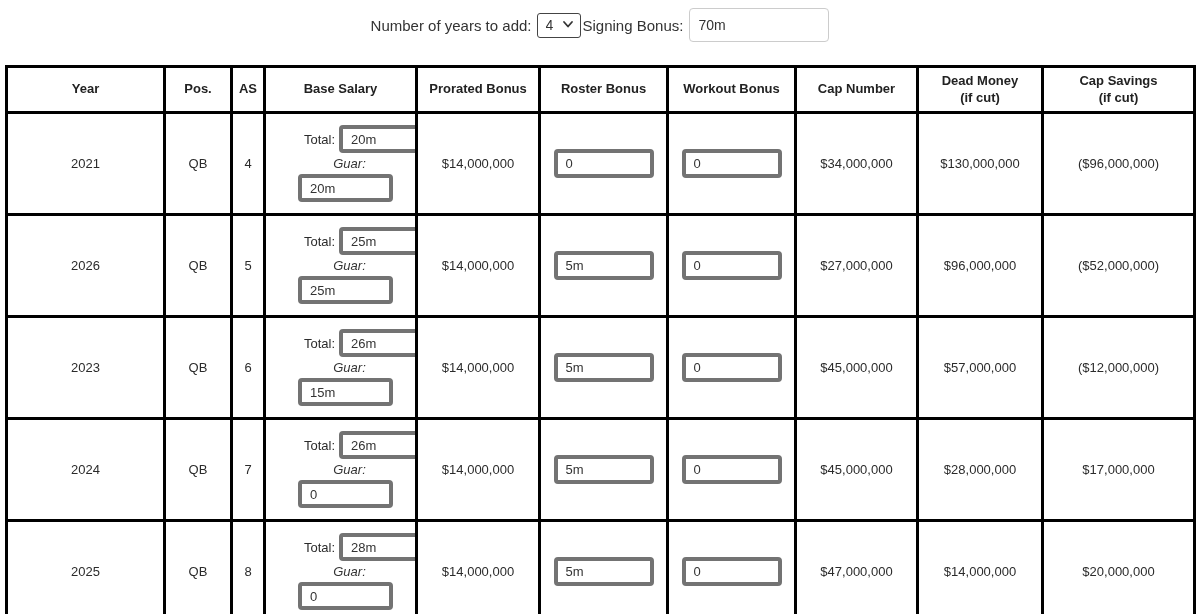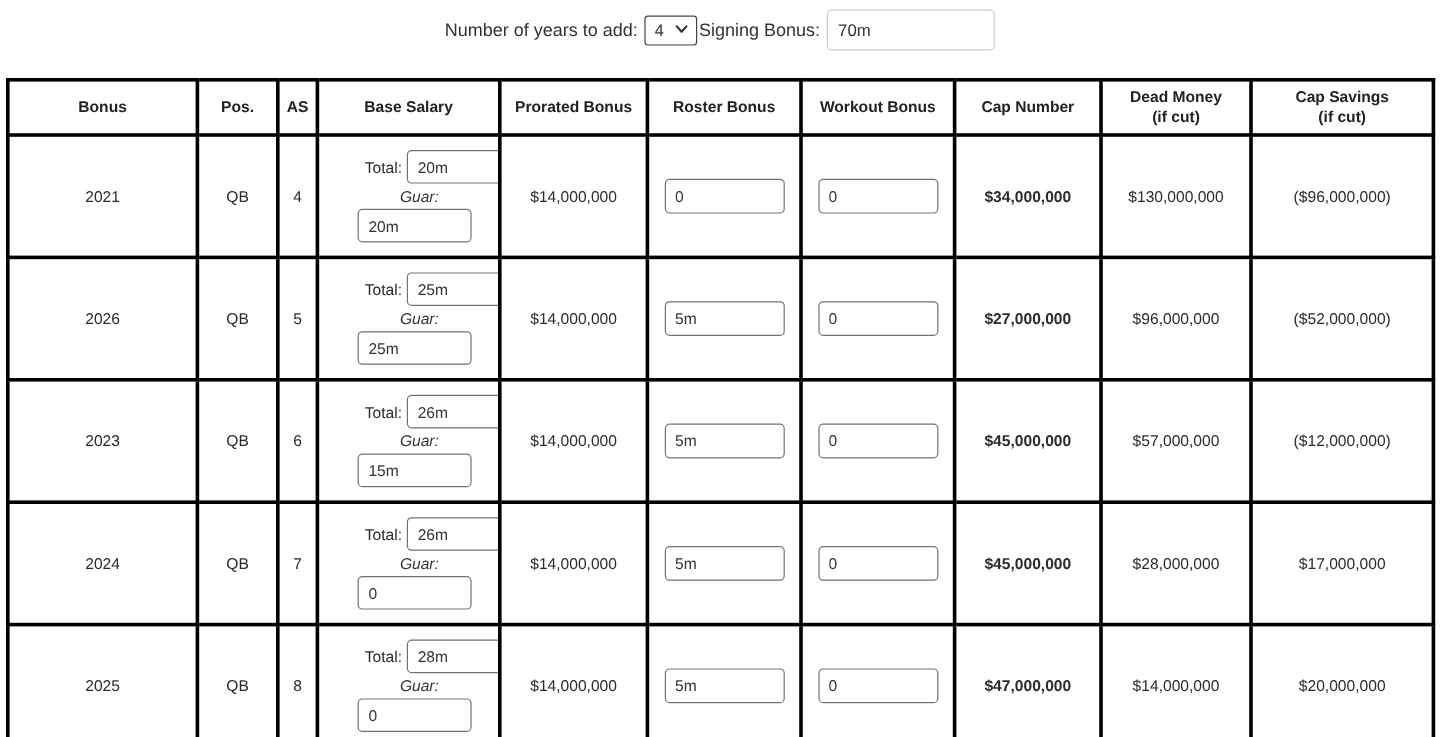--- a/index.html
+++ b/index.html
@@ -73,26 +73,26 @@
     background: #fff;
     overflow: hidden;
   }
   .cap-table th {
     font-weight: 700;
     color: #222;
     height: 46px;
     line-height: 1.25;
   }
   .cap-table td { height: 102px; color: #2b2b2b; }
-  .cap-table td.cap-number { font-weight: 700; }
+  .cap-table td.cap-number { font-weight: 400; }
   .cell-input {
     font-family: inherit;
     font-size: 13px;
     color: #333;
-    border: 1px solid #737373;
+    border: 4px solid #737373;
     border-radius: 4px;
     height: 29px;
     width: 100px;
     padding: 2px 8px;
     text-align: left;
     outline: none;
     background: #fff;
   }
   
   .base-cell {
@@ -149,21 +149,21 @@
       <col style="width:152px">
       <col style="width:123px">
     <col style="width:128px">
       <col style="width:128px">
       <col style="width:122px">
       <col style="width:125px">
       <col style="width:152px">
   </colgroup>
   <thead>
     <tr>
-      <th>Bonus</th>
+      <th>Year</th>
       <th>Pos.</th>
       <th>AS</th>
       <th>Base Salary</th>
       <th>Prorated Bonus</th>
       <th>Roster Bonus</th>
       <th>Workout Bonus</th>
       <th>Cap Number</th>
       <th>
         <span>Dead Money</span><br>
         <span>(if cut)</span>

